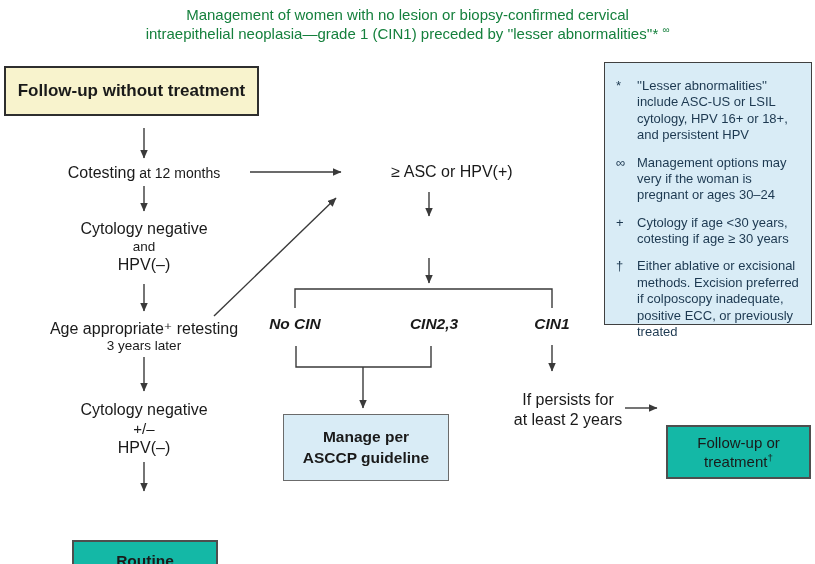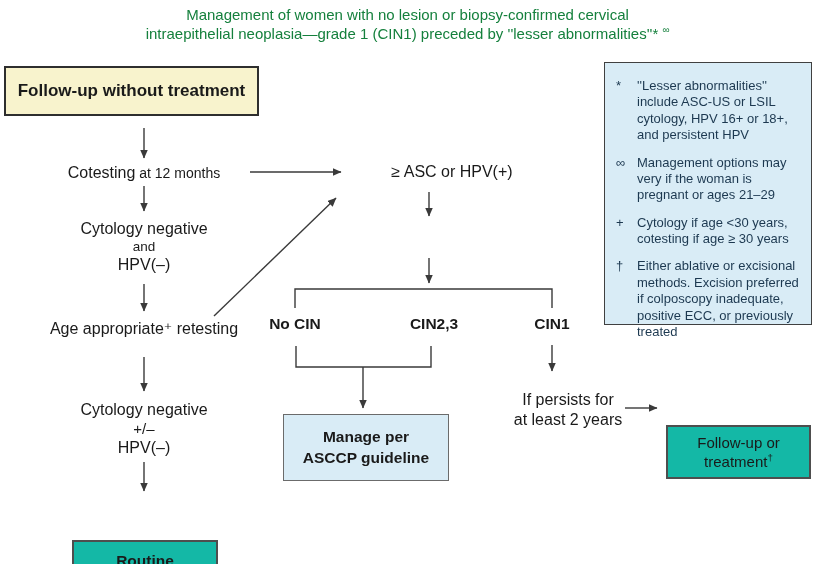--- a/index.html
+++ b/index.html
@@ -27,21 +27,21 @@
   .manage-box{left:283px;top:414px;width:166px;height:67px;font-size:15.5px;line-height:1.3;}
   .routine-box{left:72px;top:498px;width:146px;height:62px;font-size:15.5px;line-height:1.3;}
   .ft-box{left:666px;top:383px;width:145px;height:54px;font-size:15px;line-height:1.3;font-weight:normal;}
   .cotesting{left:24px;top:164px;width:240px;font-size:14px;}
   .cotesting .b{font-size:16px;}
   .cyto1{left:44px;top:219px;width:200px;font-size:16px;line-height:1.22;}
   .small-line{font-size:13.5px;font-weight:normal;}
   .age{left:14px;top:319px;width:260px;font-size:16px;line-height:1.2;}
   .cyto2{left:44px;top:400px;width:200px;font-size:16px;line-height:1.22;}
   .asc{left:352px;top:163px;width:200px;font-size:16px;}
-  .branch{top:315px;width:84px;font-size:15.5px;font-weight:bold;}
+  .branch{top:315px;width:84px;font-size:15.5px;font-weight:bold;font-style:italic;}
   .no-cin{left:253px;} .cin23{left:392px;} .cin1{left:510px;}
   .persists{left:486px;top:390px;width:164px;font-size:16px;line-height:1.25;}
   .note-box{
     position:absolute;left:604px;top:62px;width:208px;height:263px;box-sizing:border-box;
     background:#d9ecf6;border:1.5px solid #404040;
     padding:15px 8px 8px 11px;display:flex;flex-direction:column;gap:11px;
     color:#1c3850;font-size:13px;line-height:1.26;
   }
   .note-item{display:flex;}
   .note-marker{width:14px;flex:0 0 14px;margin-right:7px;text-align:left;}
@@ -91,20 +91,21 @@
   </div>
 
   <div class="node cyto1">
     <div class="b">Cytology negative</div>
     <div class="small-line">and</div>
     <div class="b">HPV(–)</div>
   </div>
 
   <div class="node age">
     <div class="b">Age appropriate⁺ retesting</div>
+    <div class="small-line">3 years later</div>
   </div>
 
   <div class="node cyto2">
     <div class="b">Cytology negative</div>
     <div class="b" style="font-size:15px;">+/–</div>
     <div class="b">HPV(–)</div>
   </div>
 
   <div class="box box-gray routine-box">
     <div>Routine</div>
@@ -139,21 +140,21 @@
     </div>
   </div>
 
   <div class="note-box">
     <div class="note-item">
       <span class="note-marker">*</span>
       <span class="note-text">''Lesser abnormalities'' include ASC-US or LSIL cytology, HPV 16+ or 18+, and persistent HPV</span>
     </div>
     <div class="note-item">
       <span class="note-marker">∞</span>
-      <span class="note-text">Management options may very if the woman is pregnant or ages 21–29</span>
+      <span class="note-text">Management options may very if the woman is pregnant or ages 30–24</span>
     </div>
     <div class="note-item">
       <span class="note-marker">+</span>
       <span class="note-text">Cytology if age &lt;30 years, cotesting if age ≥ 30 years</span>
     </div>
     <div class="note-item">
       <span class="note-marker">†</span>
       <span class="note-text">Either ablative or excisional methods. Excision preferred if colposcopy inadequate, positive ECC, or previously treated</span>
     </div>
   </div>

